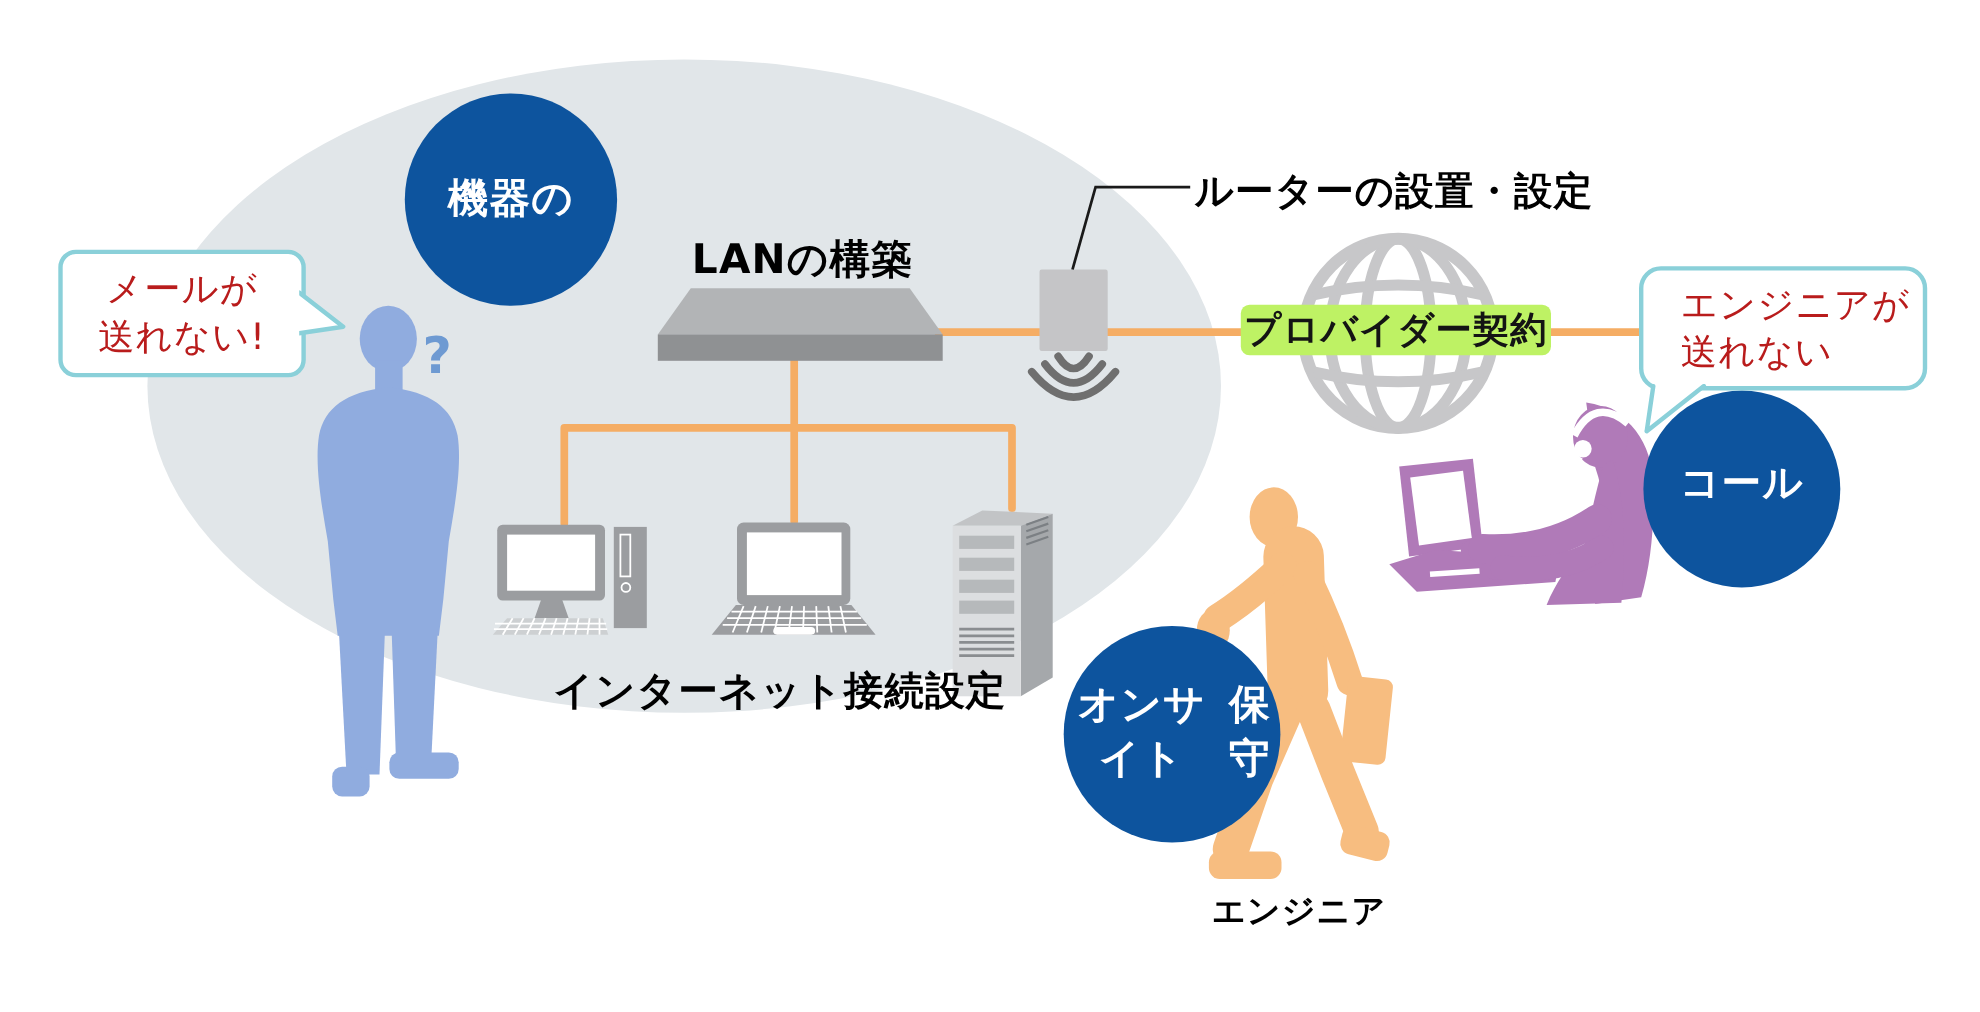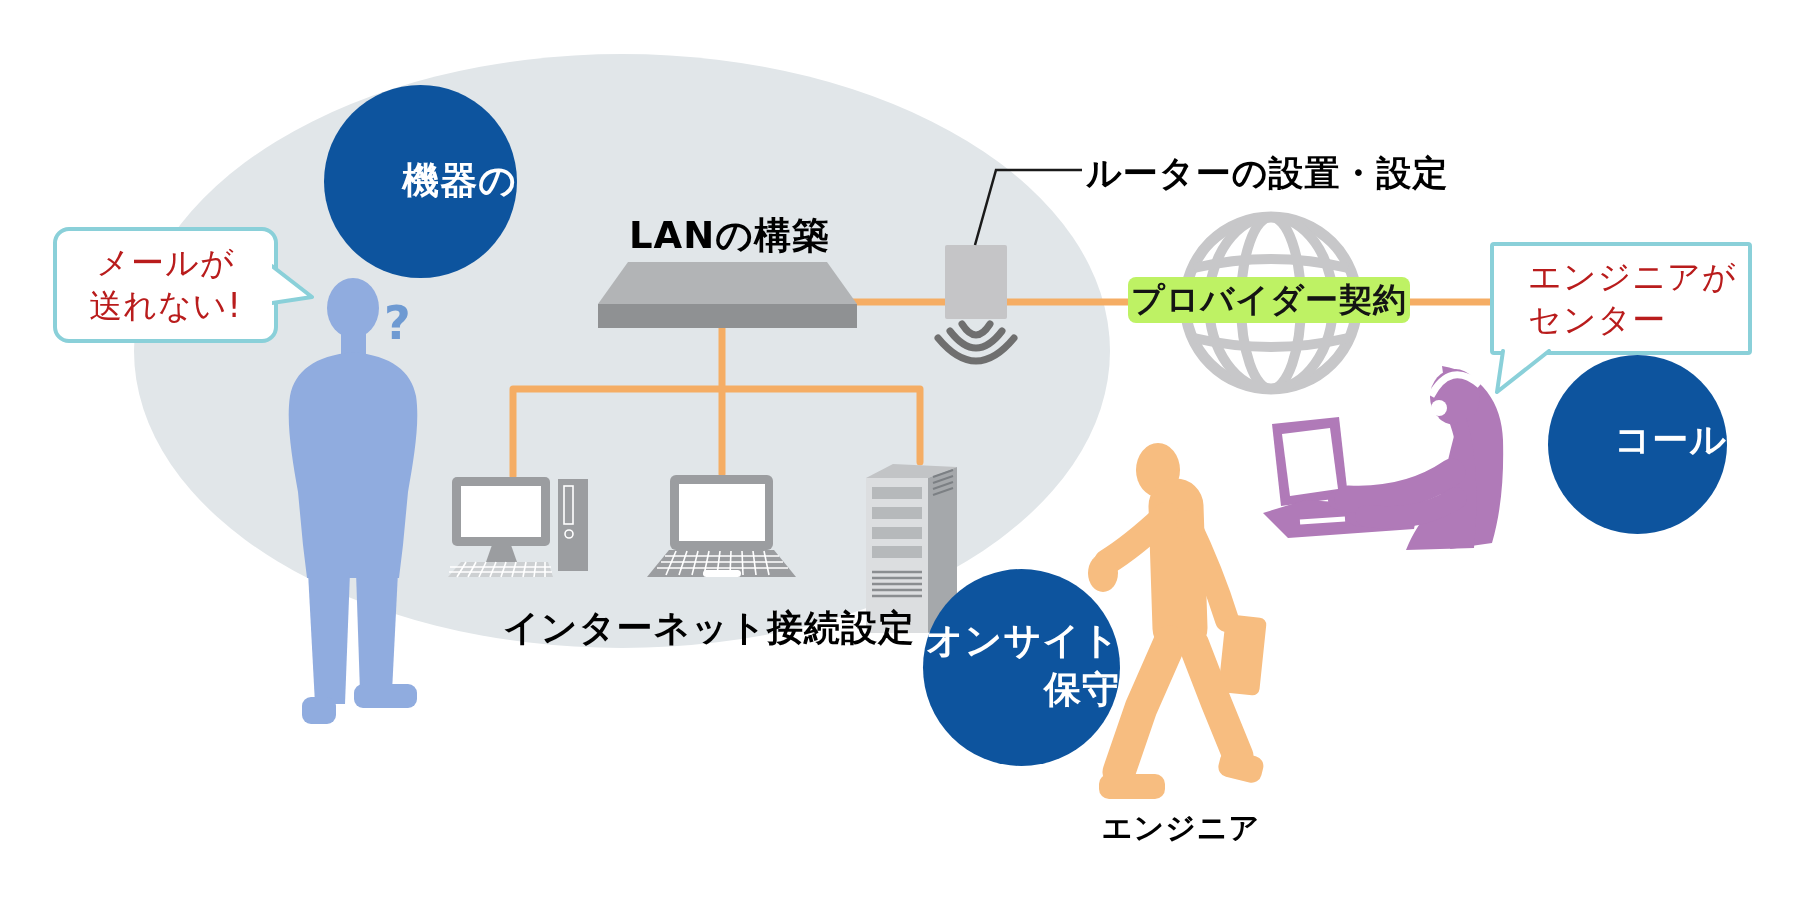--- a/index.html
+++ b/index.html
@@ -5,37 +5,37 @@
   html,body{margin:0;padding:0;background:#ffffff;}
   *{box-sizing:border-box;}
   .canvas{
     position:relative;width:1800px;height:920px;overflow:hidden;background:#ffffff;
     font-family:"DejaVu Sans",sans-serif;
   }
   .canvas svg.scene{position:absolute;left:0;top:0;}
   
   .badge{
     position:absolute;border-radius:50%;background:#0d549e;color:#ffffff;
-    display:flex;flex-direction:column;align-items:flex-end;justify-content:center;
-    text-align:center;font-weight:bold;line-height:1.32;letter-spacing:1px;
+    display:flex;align-items:center;justify-content:center;
+    text-align:center;font-weight:bold;line-height:1.32;letter-spacing:1px;margin-left:44px;
   }
   .badge span{display:block;}
   .badge-equipment{left:324px;top:85px;width:193px;height:193px;font-size:37px;}
-  .badge-callcenter{left:1548px;top:355px;width:179px;height:179px;font-size:36px;padding-bottom:10px;}
+  .badge-callcenter{left:1450px;top:355px;width:179px;height:179px;font-size:36px;padding-bottom:10px;}
   .badge-onsite{left:923px;top:569px;width:197px;height:197px;font-size:37px;padding-bottom:4px;}
   
   .bubble{
     position:absolute;background:#ffffff;border:4px solid #8ad0d9;
     display:flex;flex-direction:column;justify-content:center;
     color:#b91c1c;line-height:1.3;letter-spacing:1px;
   }
   .bubble span{display:block;}
   .bubble-customer{left:53px;top:227px;width:225px;height:116px;border-radius:16px;
     align-items:center;text-align:center;font-size:33px;}
-  .bubble-operator{left:1490px;top:242px;width:262px;height:113px;border-radius:4px;
+  .bubble-operator{left:1490px;top:242px;width:262px;height:113px;border-radius:20px;
     align-items:flex-start;text-align:left;padding-left:34px;font-size:33px;}
   .tail{position:absolute;z-index:5;}
   .tail-customer{left:272px;top:258px;}
   .tail-operator{left:1486px;top:349px;}
   
   .lbl{position:absolute;color:#000000;font-weight:bold;letter-spacing:1px;white-space:nowrap;}
   .lbl-lan{left:562px;top:211px;width:335px;text-align:center;font-size:37px;}
   .lbl-internet{left:429px;top:604px;width:560px;text-align:center;font-size:36px;}
   .lbl-router{left:1086px;top:150px;font-size:35px;}
   .lbl-engineer{left:1101px;top:808px;width:160px;text-align:center;font-size:30px;font-family:Liberation Serif, serif;}
@@ -217,21 +217,21 @@
     <span>メールが</span>
     <span>送れない!</span>
   </div>
   <svg class="tail tail-customer" width="48" height="52">
     <path d="M0,8 L40,39 L0,45 Z" fill="#ffffff"></path>
     <path d="M0,8 L40,39 L0,45" fill="none" stroke="#8ad0d9" stroke-width="4" stroke-linejoin="round" stroke-linecap="round"></path>
   </svg>
 
   <div class="bubble bubble-operator">
     <span>エンジニアが</span>
-    <span>センター</span>
+    <span>送れない</span>
   </div>
   <svg class="tail tail-operator" width="74" height="52">
     <path d="M17,0 L63,0 L11,43 Z" fill="#ffffff"></path>
     <path d="M17,2 L11,43 M63,2 L11,43" fill="none" stroke="#8ad0d9" stroke-width="4" stroke-linejoin="round" stroke-linecap="round"></path>
   </svg>
 
   <div class="lbl lbl-internet">インターネット接続設定</div>
   <div class="lbl lbl-lan">LANの構築</div>
   <div class="lbl lbl-router">ルーターの設置・設定</div>
   <div class="provider-box">プロバイダー契約</div>

